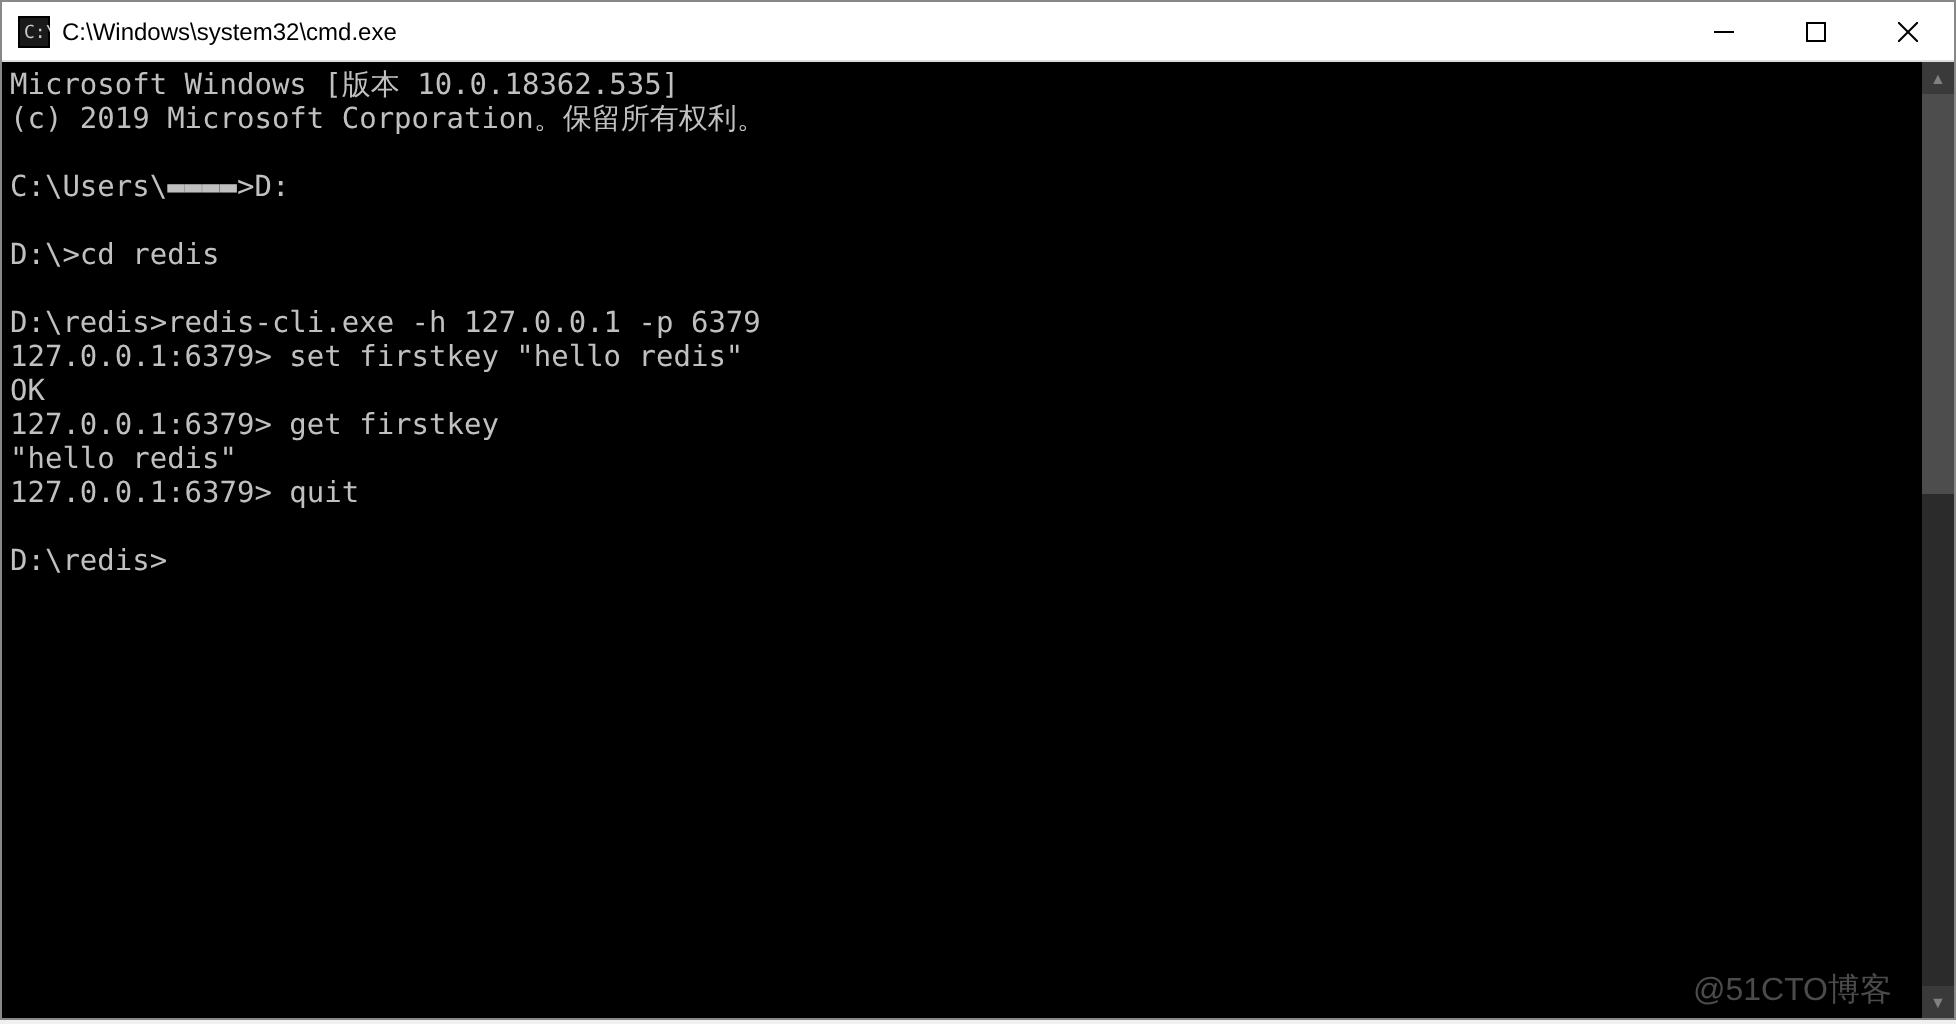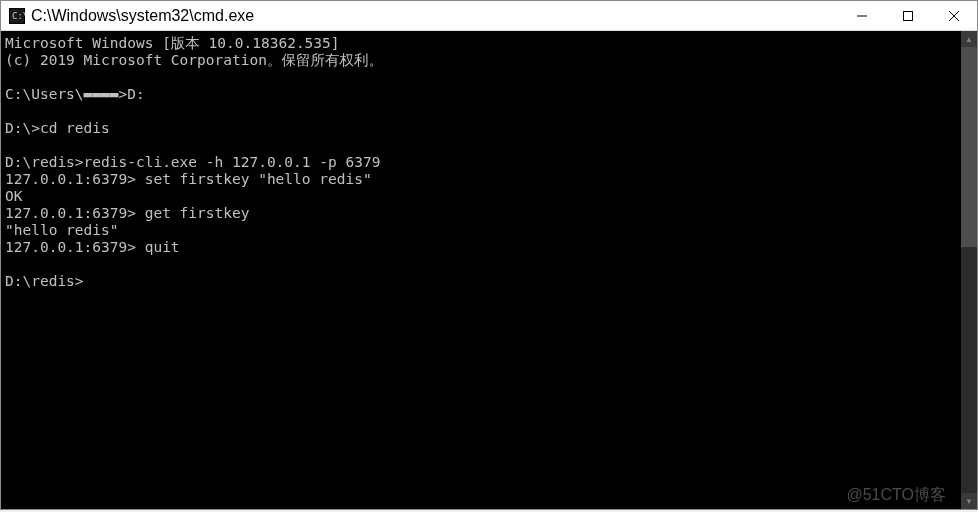--- a/index.html
+++ b/index.html
@@ -37,21 +37,21 @@
       margin-right: 6px;
       display: inline-flex;
       align-items: center;
       justify-content: center;
     }
     .titlebar-icon svg {
       width: 16px;
       height: 16px;
     }
     .titlebar-title {
-      font-size: 16px;
+      font-size: 12px;
       color: #000;
       flex: 1;
     }
     .window-controls {
       display: flex;
       height: 100%;
     }
     .win-btn {
       width: 46px;
       height: 100%;

